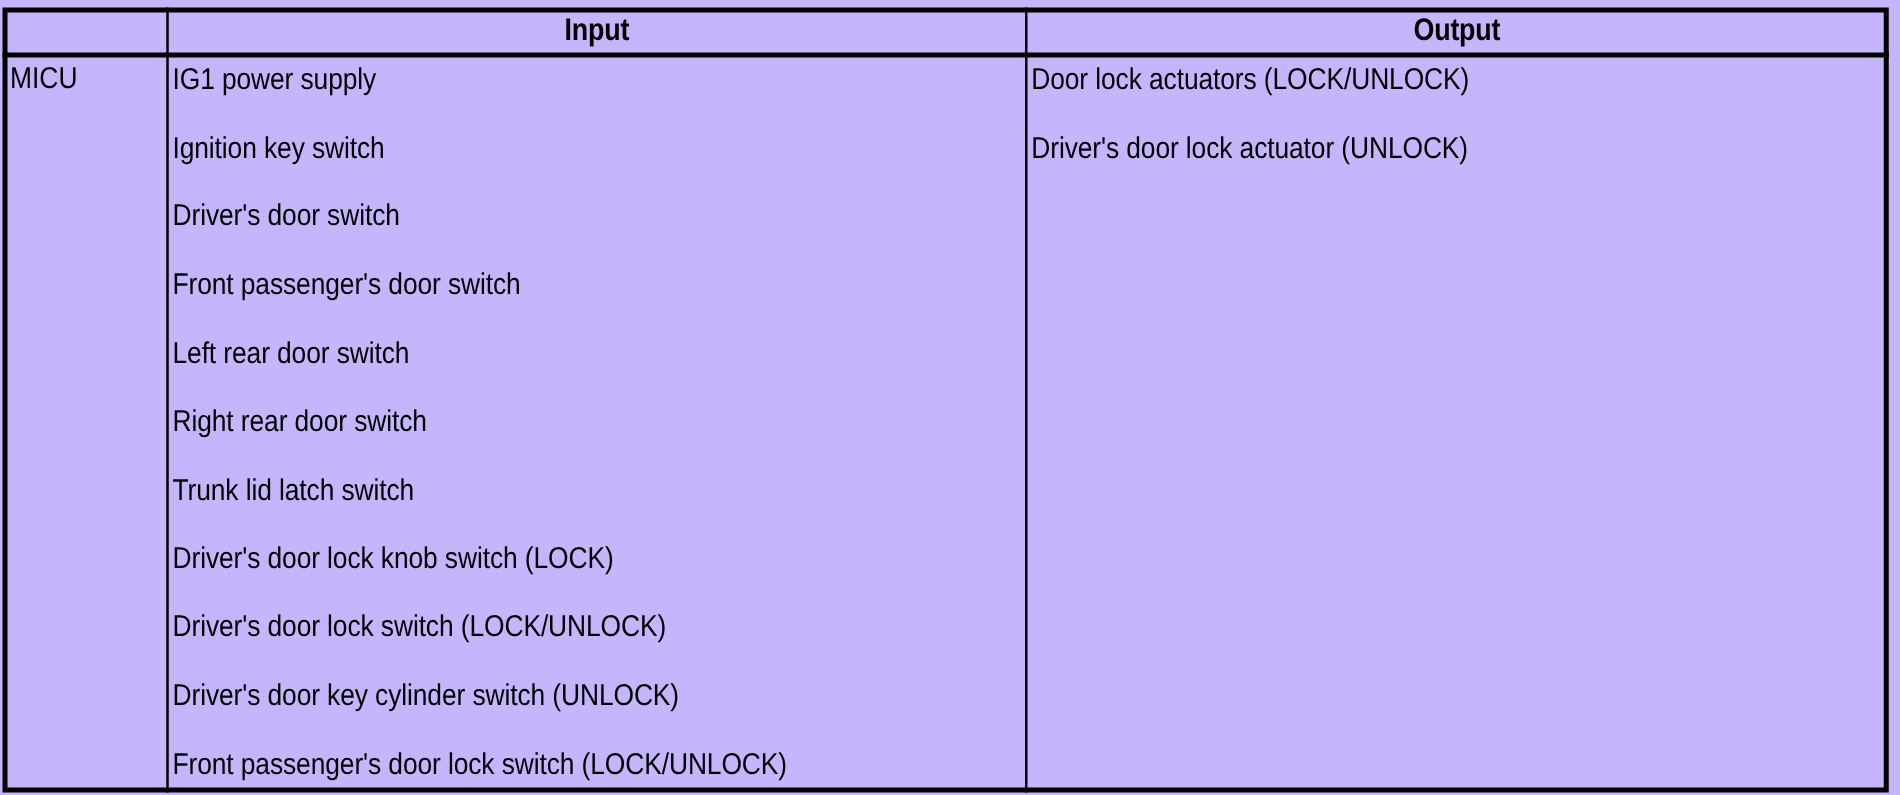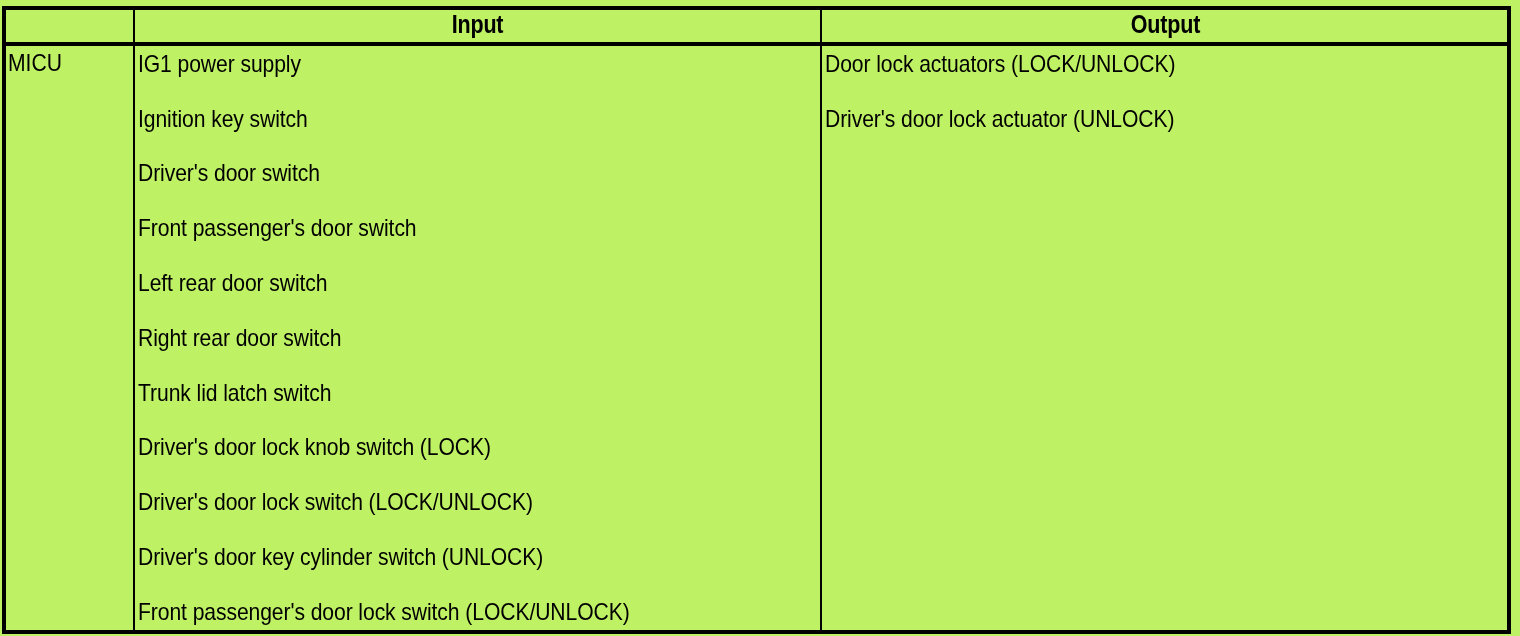--- a/index.html
+++ b/index.html
@@ -13,21 +13,21 @@
     height: 636px;
     overflow: hidden;
     font-family: "Liberation Sans", "DejaVu Sans", sans-serif;
     color: #000000;
   }
 
   .page {
     position: relative;
     width: 1520px;
     height: 636px;
-    background: #bef264;
+    background: #c4b5fd;
   }
 
   
   .table-frame {
     position: absolute;
     left: 2px;
     top: 6px;
     width: 1509px;   
     height: 628px;   
     box-sizing: border-box;

